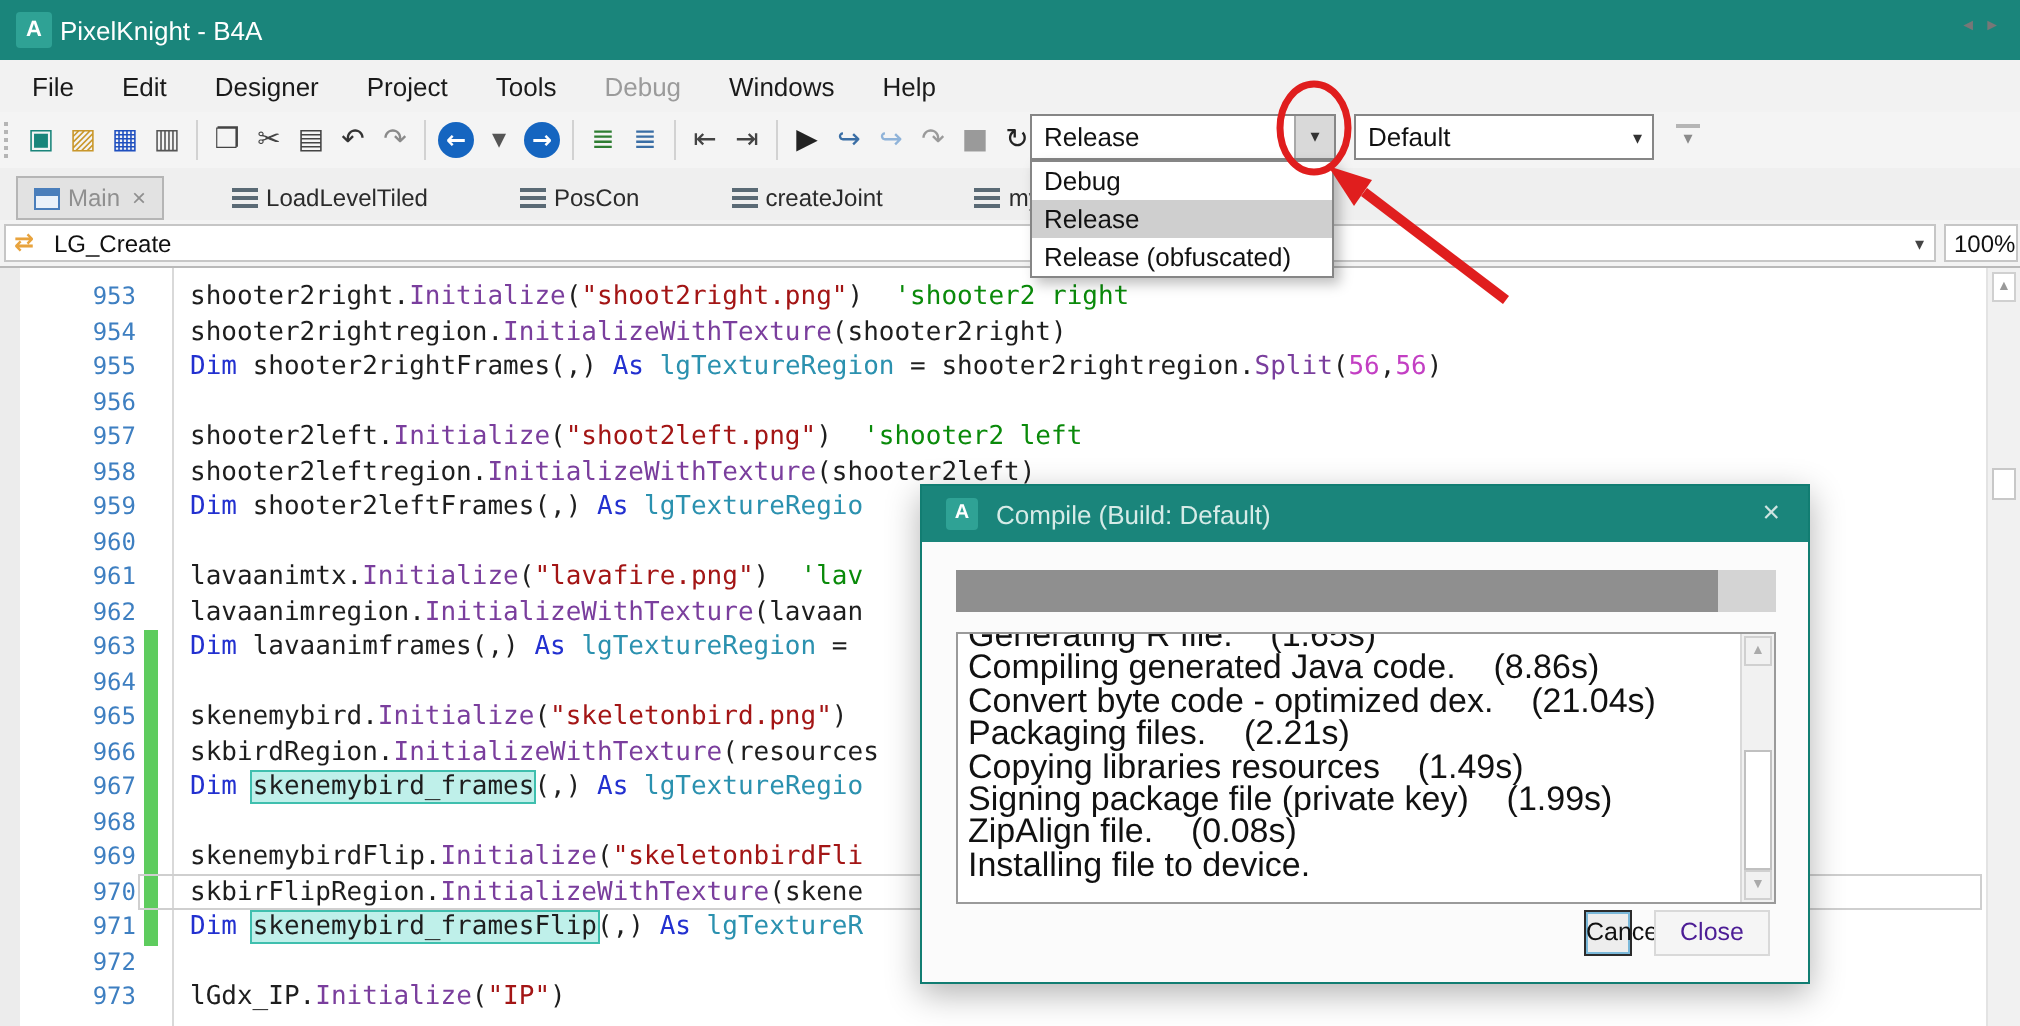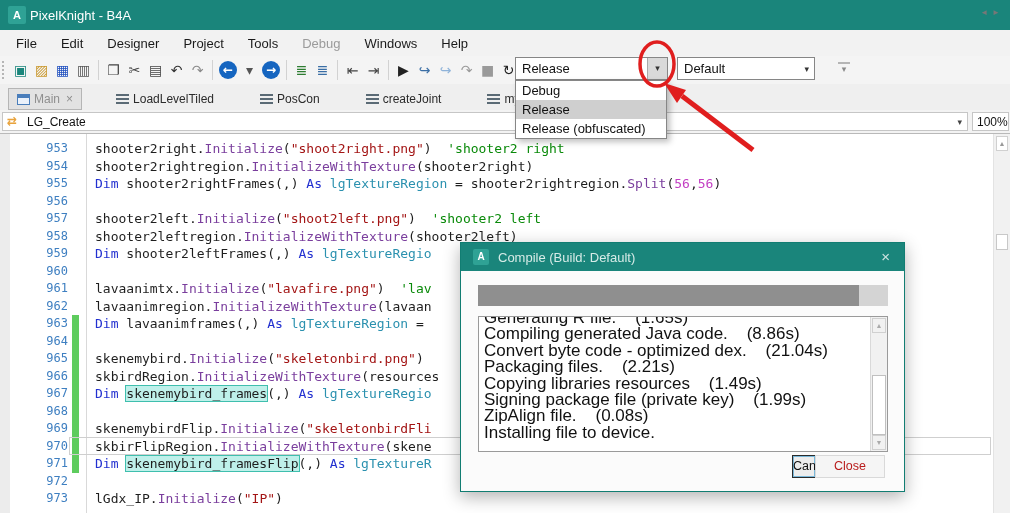--- a/index.html
+++ b/index.html
@@ -19,21 +19,21 @@
   
   .toolbar { position:absolute; left:0; top:56px; width:100%; height:28px; background:#f4f4f4; display:flex; align-items:center; }
   .tgrip { width:6px; height:18px; margin:0 2px; border-left:2px dotted #b5b5b5; }
   .tsep { width:1px; height:20px; background:#d2d2d2; margin:0 4px; }
   .tbicon { width:21px; height:21px; font-size:14px; text-align:center; line-height:21px; font-family:"DejaVu Sans",sans-serif; }
   .tbicon.circle { width:18px; height:18px; margin:0 2px; border-radius:50%; background:#1565C0; color:#fff !important; font-size:12px; line-height:18px; font-weight:bold; }
   .combo { position:absolute; height:23px; background:#fff; border:1px solid #868686; font-size:13px; color:#111; }
   .combo .val { position:absolute; left:6px; top:3px; }
   .combo-release { left:515px; top:57px; width:153px; }
   .combo-release .arrow-btn { position:absolute; right:0; top:0; width:20px; height:21px; background:#d9d9d9; border-left:1px solid #a9a9a9; text-align:center; line-height:20px; font-size:9px; color:#333; }
-  .combo-default { left:677px; top:57px; width:138px; }
+  .combo-default { left:677px; top:57px; width:150px; }
   .combo-default .flat-arrow { position:absolute; right:5px; top:6px; font-size:9px; color:#333; }
   .toolbar-overflow { position:absolute; left:838px; top:62px; width:12px; font-size:9px; color:#8a8a8a; text-align:center; border-top:2px solid #b5b5b5; line-height:11px; }
 
   
   .dd { position:absolute; left:515px; top:80px; width:152px; background:#fff; border:1px solid #868686; box-shadow:3px 3px 6px rgba(0,0,0,.25); z-index:30; }
   .dd-item { height:19px; line-height:19px; font-size:13px; color:#111; padding-left:6px; }
   .dd-item.selected { background:#cfcfcf; }
 
   
   .tabstrip { position:absolute; left:0; top:84px; width:100%; height:26px; background:#efefef; display:flex; align-items:flex-end; }
@@ -85,21 +85,21 @@
   .progress-fill { height:100%; background:#8f8f8f; }
   .loglist { position:absolute; left:17px; right:16px; top:73px; height:136px; background:#fff; border:1px solid #9a9a9a; overflow:hidden; }
   .log-lines { margin-top:-7px; padding-left:5px; }
   .log-line { font-size:17px; line-height:16.4px; color:#111; white-space:pre; }
   .log-scroll { position:absolute; right:0; top:0; bottom:0; width:17px; background:#f1f1f1; border-left:1px solid #d9d9d9; }
   .log-scroll .sup,.log-scroll .sdown { position:absolute; left:1px; right:1px; height:15px; background:#f1f1f1; border:1px solid #d0d0d0; color:#aaa; font-size:7px; text-align:center; line-height:13px; }
   .log-scroll .sup { top:1px; } .log-scroll .sdown { bottom:1px; }
   .log-scroll .sthumb { position:absolute; left:1px; right:1px; top:58px; height:60px; background:#fff; border:1px solid #c0c0c0; }
   .btn { position:absolute; bottom:13px; height:23px; font-size:12.5px; text-align:center; line-height:21px; }
   .btn-cancel { right:88px; width:24px; background:#ededed; border:1px solid #2b2b2b; box-shadow:0 0 0 1px #7ab8d9 inset; color:#111; }
-  .btn-close { right:19px; width:70px; background:#f5f5f5; border:1px solid #d9d9d9; color:#b91c1c; }
+  .btn-close { right:19px; width:58px; background:#f5f5f5; border:1px solid #d9d9d9; color:#4c1d95; }
 
   
   .annot { position:absolute; left:0; top:0; z-index:99; pointer-events:none; }
 </style>
 </head>
 <body>
 
 <div id="stage">
 
   <div class="titlebar">

